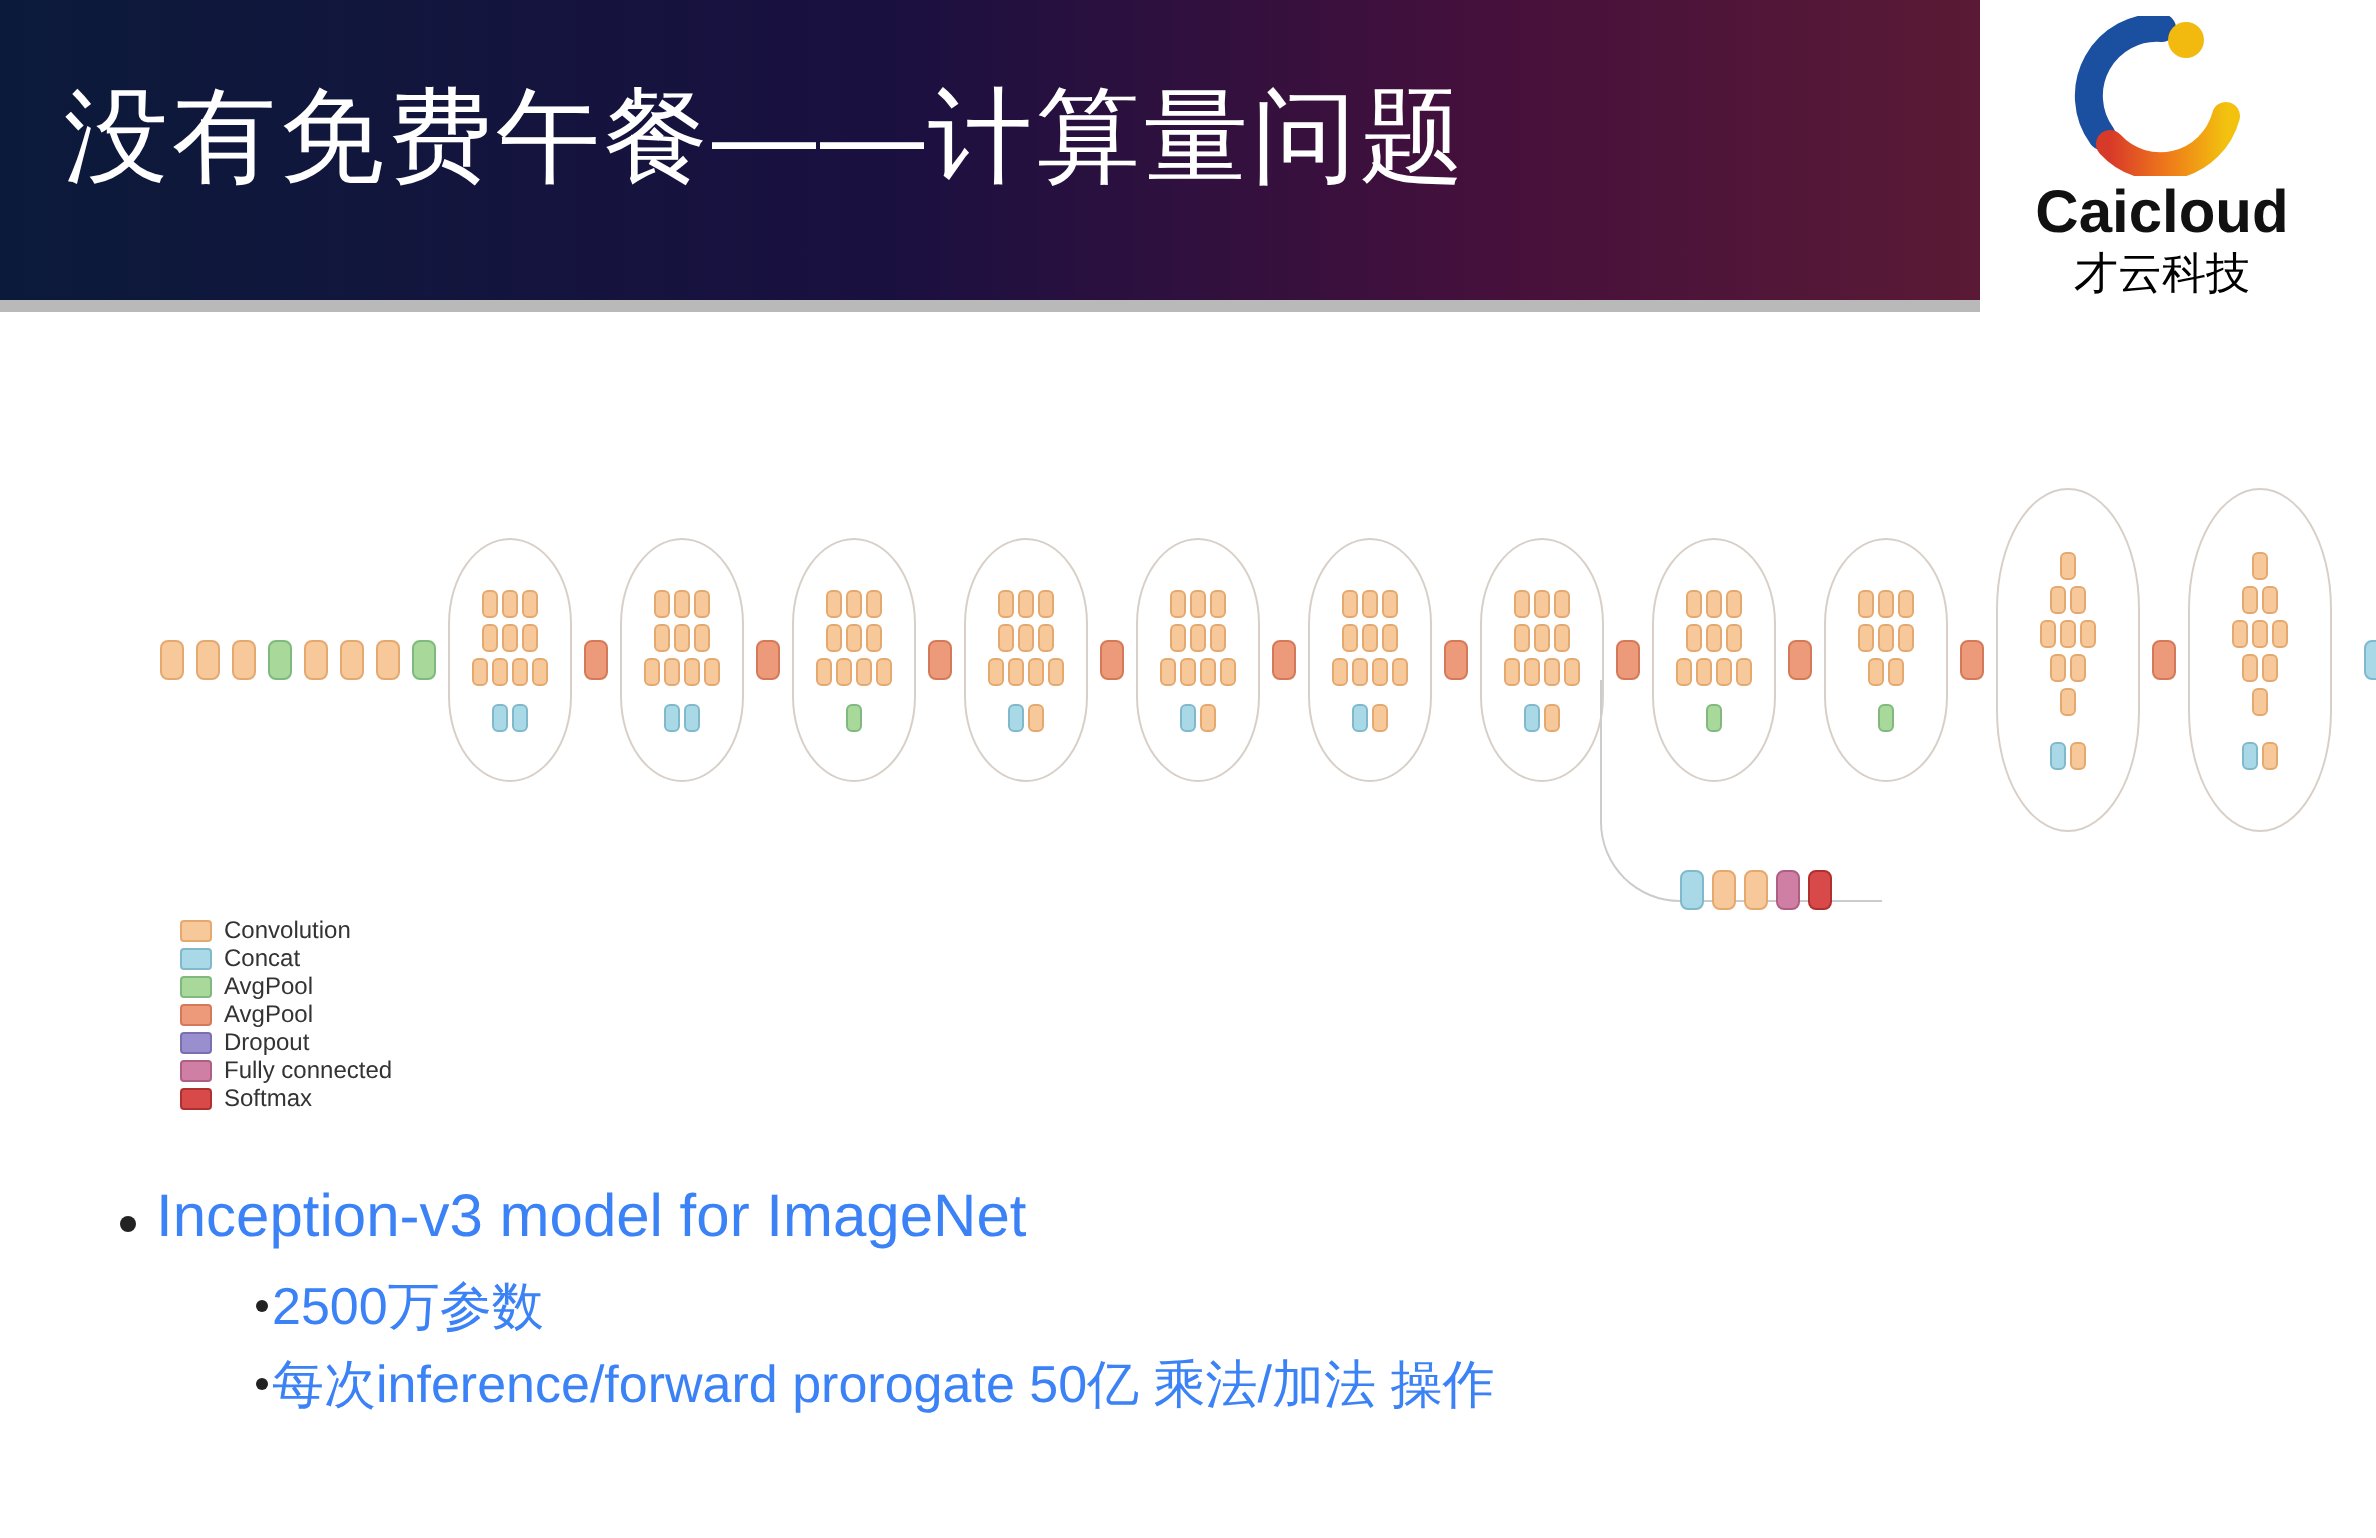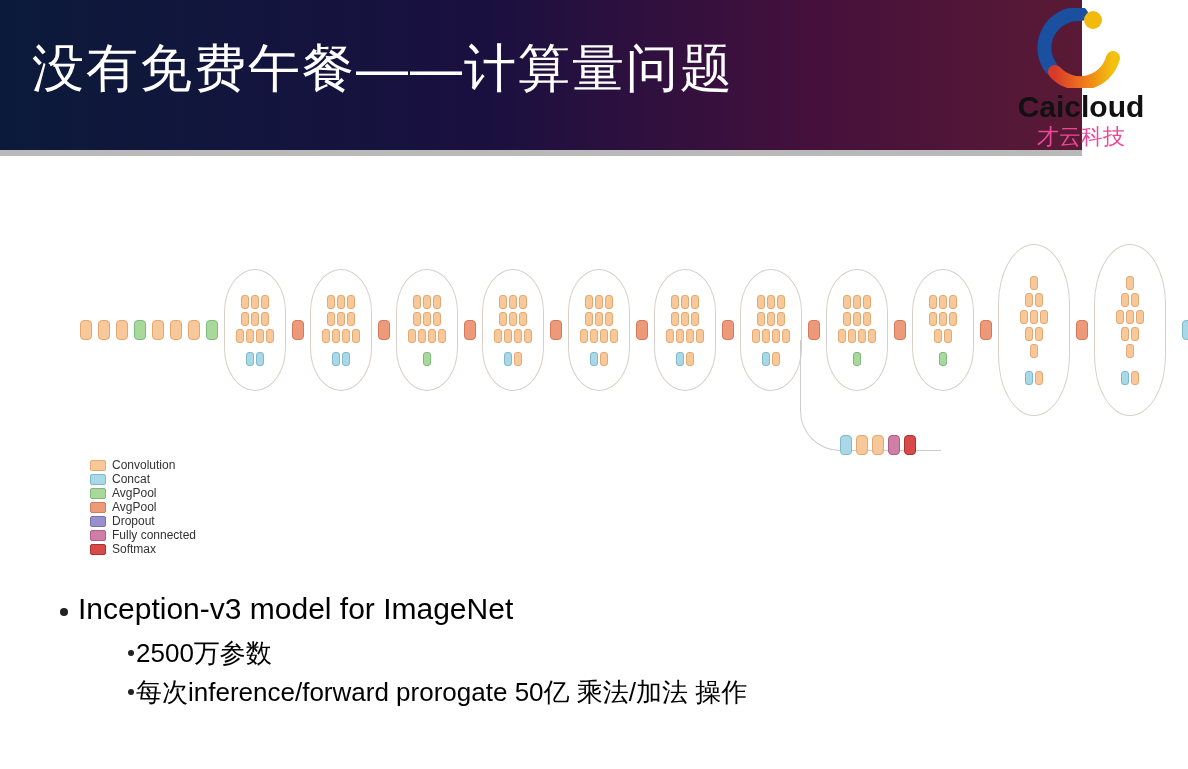--- a/index.html
+++ b/index.html
@@ -12,21 +12,21 @@
     color: #222;
     overflow: hidden;
     position: relative;
   }
 
   
   .header {
     position: absolute;
     left: 0;
     top: 0;
-    width: 1082px;
+    width: 990px;
     height: 150px;
     background: linear-gradient(90deg, #0b1a3a 0%, #1a1040 45%, #45103c 75%, #5a1a35 100%);
   }
   .header::after {
     content: "";
     position: absolute;
     left: 0; right: 0; bottom: -6px;
     height: 6px;
     background: #b9b9b9;
   }
@@ -57,21 +57,21 @@
   .logo-mark svg { width: 100%; height: 100%; }
   .logo-text-en {
     font-size: 30px;
     font-weight: 700;
     color: #111;
     margin-top: 2px;
   }
   .logo-text-cn {
     font-size: 22px;
     font-weight: 500;
-    color: #ec4899;
+    color: #000000;
     margin-top: -2px;
   }
 
   
   .diagram {
     position: absolute;
     left: 80px;
     top: 250px;
     width: 1060px;
     height: 220px;
@@ -160,21 +160,21 @@
     border-radius: 2px;
     display: inline-block;
   }
 
   
   .bullets {
     position: absolute;
     left: 60px;
     top: 592px;
     font-size: 30px;
-    color: #000000;
+    color: #3b82f6;
   }
   .bullet-l1 {
     display: flex;
     gap: 10px;
     margin-bottom: 10px;
   }
   .bullet-l2 {
     display: flex;
     gap: 2px;
     margin-left: 68px;

